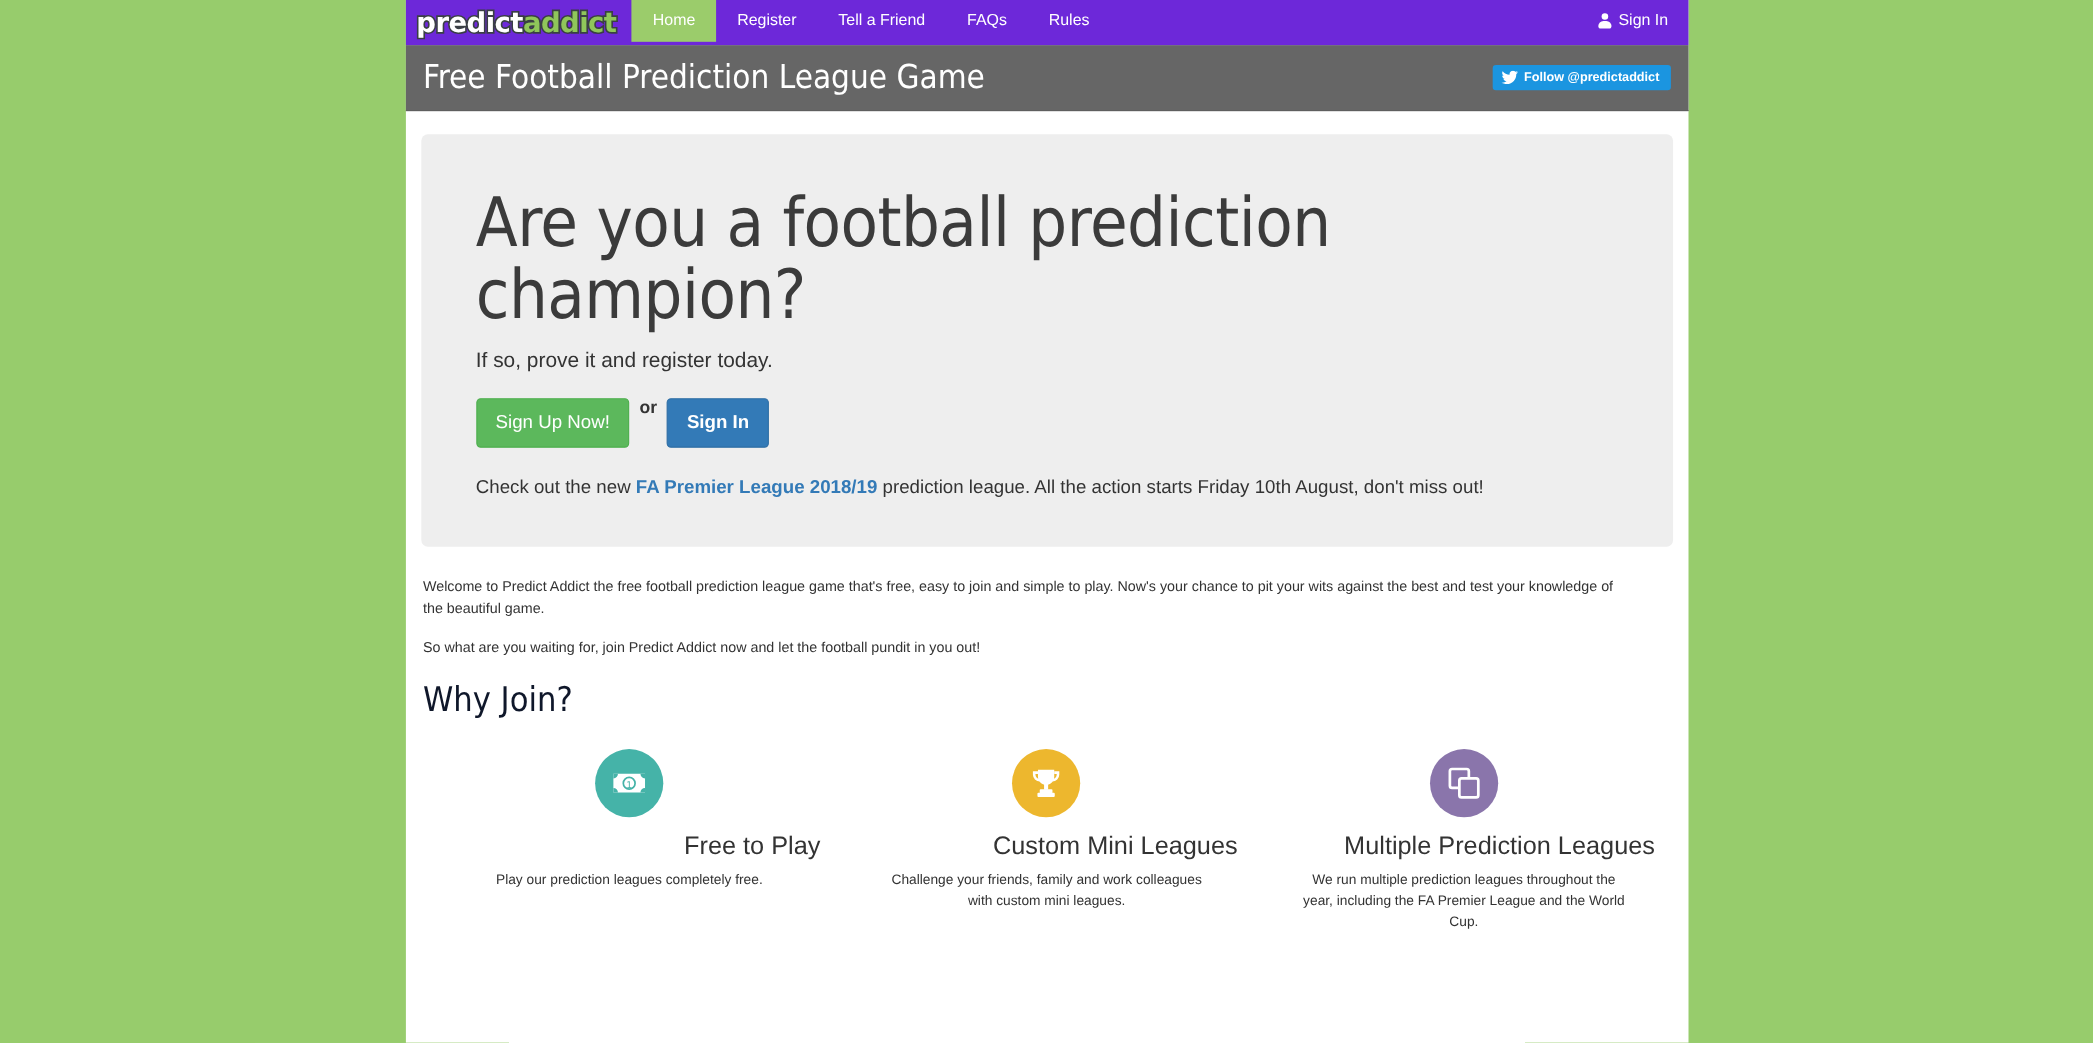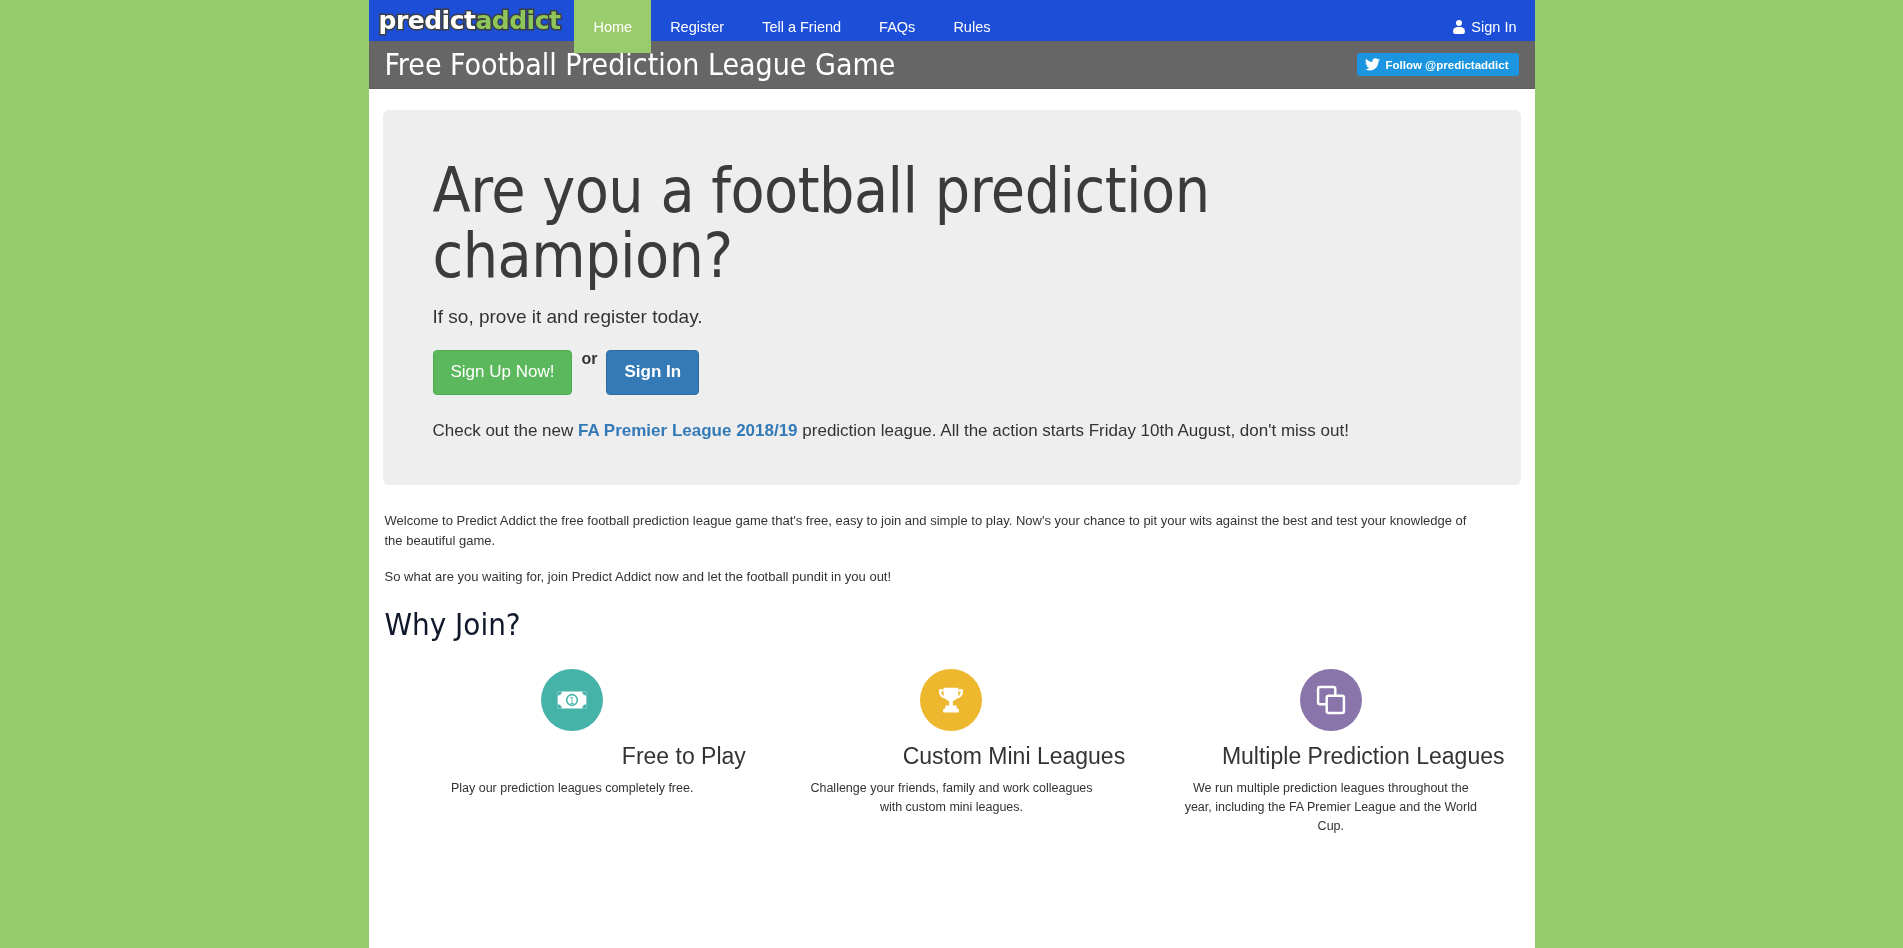--- a/index.html
+++ b/index.html
@@ -18,21 +18,21 @@
   }
   .container {
     width: 1166px;
     margin: 0 auto;
     background: #ffffff;
     min-height: 948px;
   }
 
   
   .navbar {
-    background: #1d4ed8;
+    background: #6d28d9;
     height: 41px;
     display: flex;
     align-items: stretch;
     position: relative;
   }
   .brand {
     display: flex;
     align-items: center;
     padding: 0 14px 0 10px;
     height: 41px;
@@ -54,21 +54,21 @@
   .brand-text .p2 { color: #8fc65a; }
 
   .nav-links { display: flex; align-items: stretch; }
   .nav-link {
     display: flex;
     align-items: center;
     padding: 0 19px;
     color: #ffffff;
     font-size: 14.5px;
     text-decoration: none;
-    height: 53px;
+    height: 38px;
     cursor: pointer;
     white-space: nowrap;
   }
   .nav-link.active { background: #9bcc6b; }
 
   .nav-right {
     margin-left: auto;
     display: flex;
     align-items: stretch;
   }
@@ -93,21 +93,21 @@
     position: absolute;
     left: 0; top: 7px;
     width: 12px; height: 7px;
     border-radius: 6px 6px 3px 3px;
     background: #fff;
   }
 
   
   .header-bar {
     background: #666666;
-    height: 48px;
+    height: 60px;
     display: flex;
     align-items: center;
     padding: 0 16px 0 16px;
     border-bottom: 1px solid #5f5f5f;
   }
   .header-title {
     color: #ffffff;
     font-family: "DejaVu Sans Condensed", "Liberation Sans Narrow", "Liberation Sans", sans-serif;
     font-size: 30px;
     font-weight: normal;

